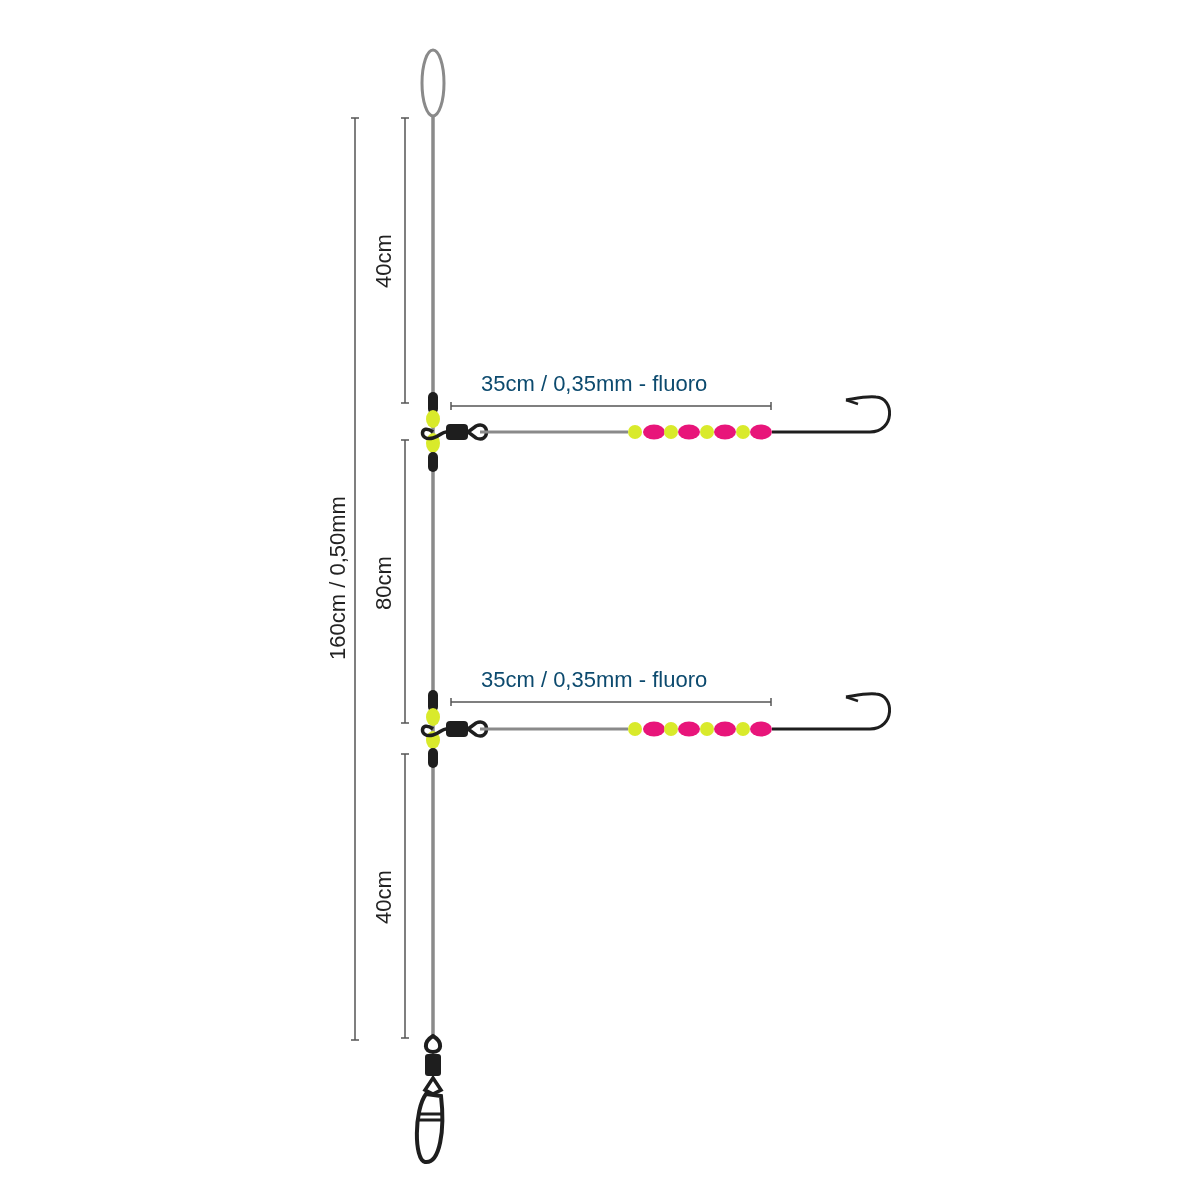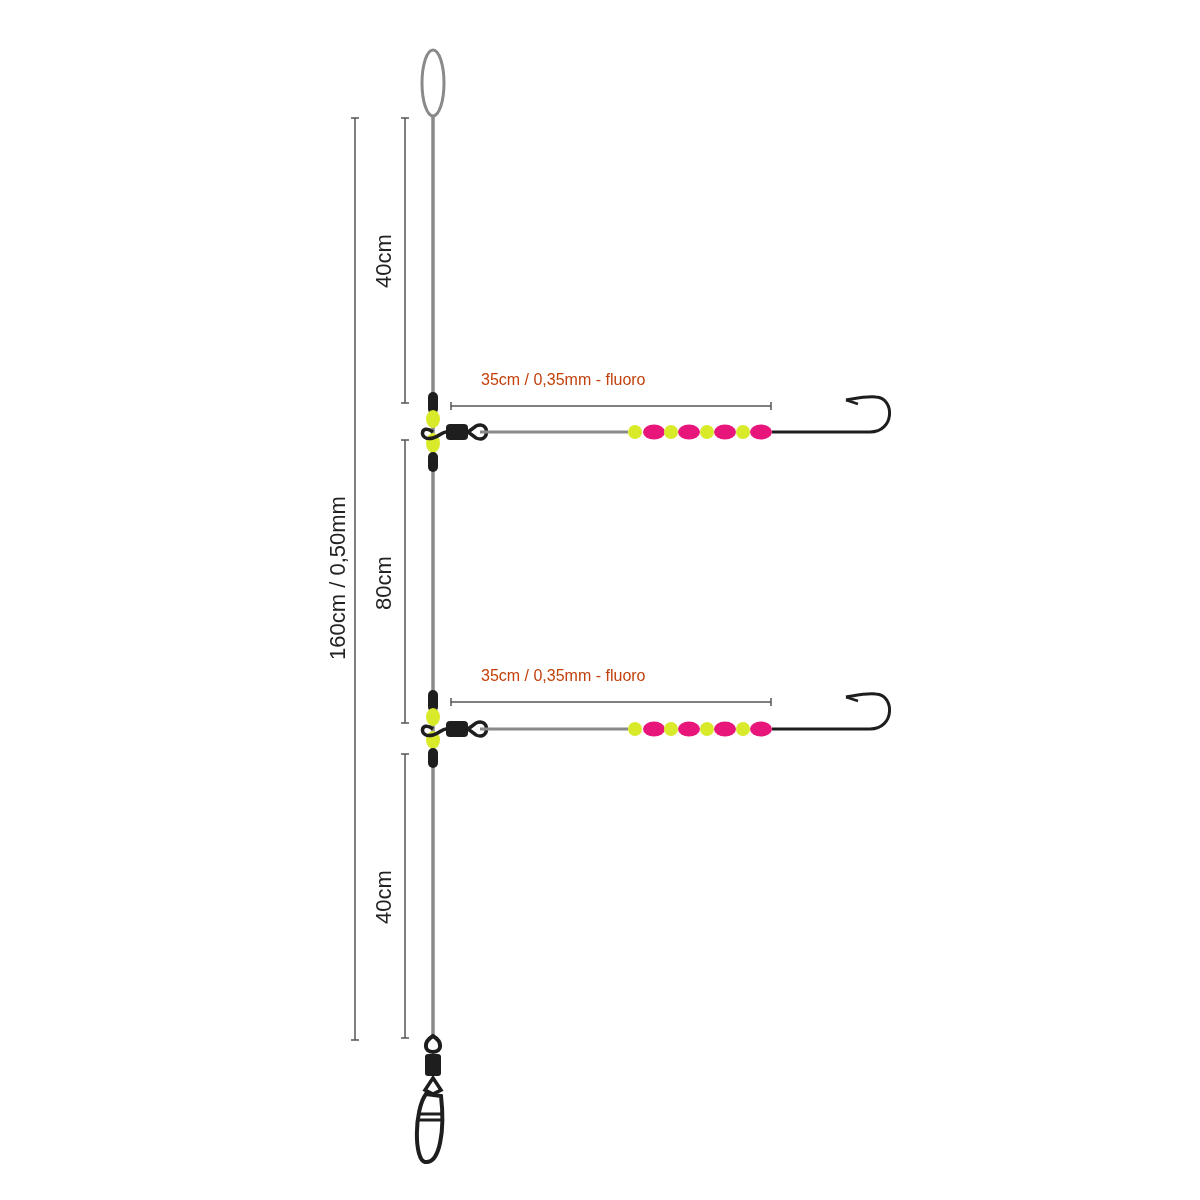--- a/index.html
+++ b/index.html
@@ -1,19 +1,19 @@
 <!DOCTYPE html>
 <html><head>
   <meta charset="utf-8">
   <style>
     html, body { margin: 0; padding: 0; background: #ffffff; }
     body { width: 1200px; height: 1200px; position: relative; overflow: hidden;
            font-family: "Liberation Sans", sans-serif; }
     #diagram { position: absolute; left: 0; top: 0; width: 1200px; height: 1200px; }
-    .label { position: absolute; font-size: 16px; color: #c2410c; white-space: nowrap;
+    .label { position: absolute; font-size: 22px; color: #0c4a6e; white-space: nowrap;
              font-family: "Liberation Sans", sans-serif; }
     .vlabel { position: absolute; font-size: 22px; color: #222222; white-space: nowrap;
               transform-origin: center center; font-family: "Liberation Sans", sans-serif; }
   </style>
 </head>
 <body>
 
 <div id="diagram">
   <svg width="1200" height="1200" viewBox="0 0 1200 1200" xmlns="http://www.w3.org/2000/svg">
 

